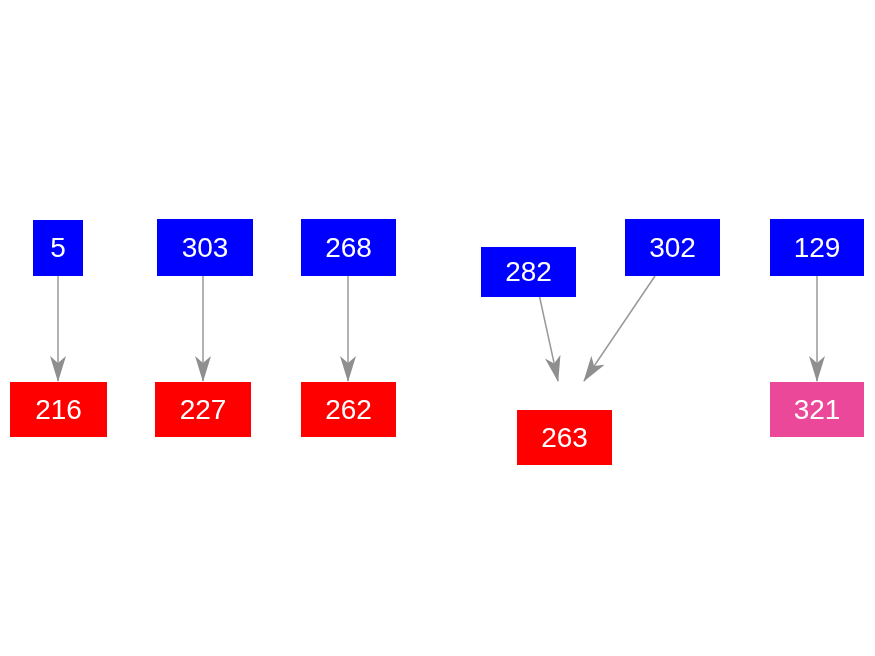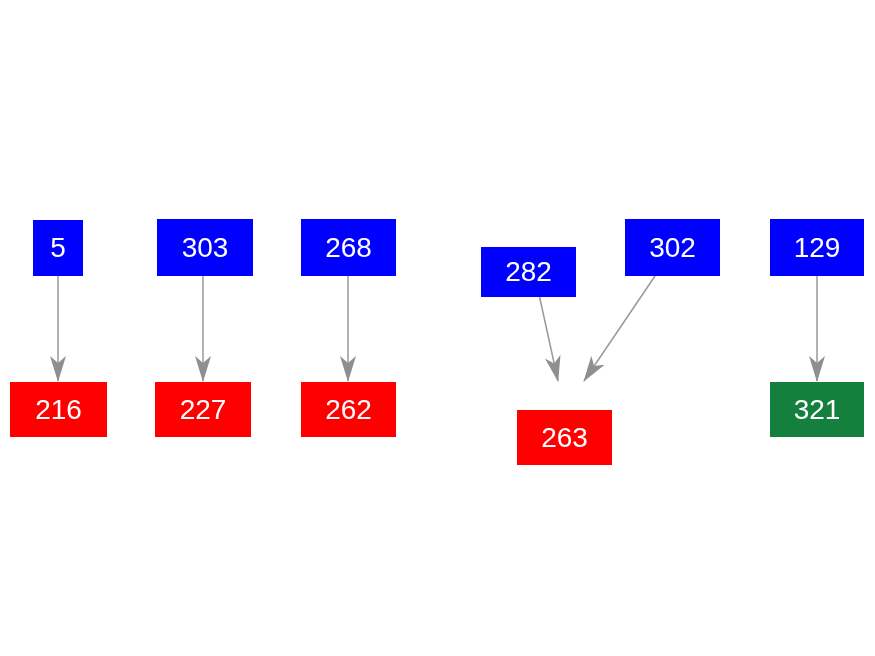--- a/index.html
+++ b/index.html
@@ -77,17 +77,17 @@
       </div>
       <div class="node" style="left: 155px; top: 382px; width: 96px; height: 55px; background: rgb(255, 0, 0); color: rgb(255, 255, 255);">
         <span>227</span>
       </div>
       <div class="node" style="left: 301px; top: 382px; width: 95px; height: 55px; background: rgb(255, 0, 0); color: rgb(255, 255, 255);">
         <span>262</span>
       </div>
       <div class="node" style="left: 517px; top: 382px; width: 95px; height: 55px; background: rgb(255, 0, 0); color: rgb(255, 255, 255); margin-top: 28px;">
         <span>263</span>
       </div>
-      <div class="node" style="left: 770px; top: 382px; width: 94px; height: 55px; background: #15803d; color: rgb(255, 255, 255);">
+      <div class="node" style="left: 770px; top: 382px; width: 94px; height: 55px; background: #ec4899; color: rgb(255, 255, 255);">
         <span>321</span>
       </div>
     </div>
 </div>
 
 </body></html>

